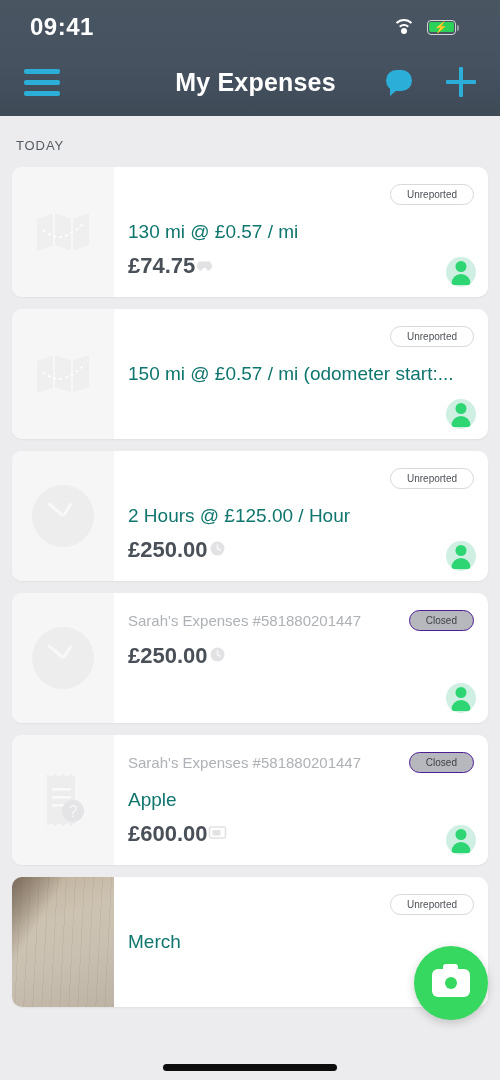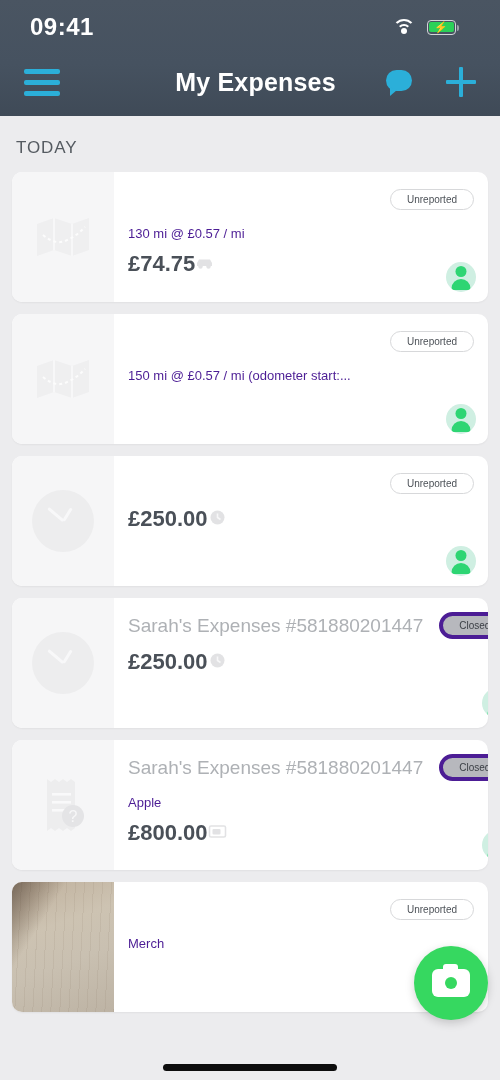--- a/index.html
+++ b/index.html
@@ -76,48 +76,48 @@
   }
   .plus-icon { width:30px; height:30px; position:relative; cursor:pointer; }
   .plus-icon:before, .plus-icon:after {
     content:""; position:absolute; background:#2BAFD9; border-radius:1px;
   }
   .plus-icon:before { left:0; top:13px; width:30px; height:3.6px; }
   .plus-icon:after { top:0; left:13.2px; width:3.6px; height:30px; }
 
   
   .section-label {
-    padding:22px 0 14px 16px; font-size:17px; color:#555B61;
+    padding:22px 0 14px 16px; font-size:13px; color:#555B61;
     letter-spacing:.9px; font-weight:400;
   }
   .card {
     margin:0 12px 12px 12px; background:#FFFFFF; border-radius:10px;
     display:flex; min-height:130px; overflow:hidden;
     box-shadow:0 1px 2px rgba(0,0,0,.05);
   }
   .thumb {
     width:102px; flex:0 0 102px; background:#F6F6F7;
     display:flex; align-items:center; justify-content:center;
   }
   .thumb.photo { background:none; }
   .body { flex:1; position:relative; padding:14px 14px 12px 14px; display:flex;
           flex-direction:column; }
   .toprow { display:flex; align-items:center; min-height:26px; }
   .report {
-    font-size:19px; color:#AEB1B5; flex:1; white-space:nowrap;
-    overflow:hidden; text-overflow:ellipsis; padding-right:16px;
+    font-size:15px; color:#AEB1B5; flex:1; white-space:nowrap;
+    overflow:hidden; text-overflow:ellipsis; padding-right:8px;
   }
   .badge {
     font-size:10px; padding:4px 16px; border-radius:14px; white-space:nowrap;
     margin-left:auto;
   }
   .badge.unreported { border:1px solid #D7D8DA; color:#4C5157; background:#FFFFFF; }
-  .badge.closed { background:#B7B8BD; color:#3C4046; border:4px solid #4c1d95; }
+  .badge.closed { background:#B7B8BD; color:#3C4046; border:1px solid #4c1d95; }
   .desc {
-    font-size:13px; color:#4c1d95; margin-top:14px; white-space:nowrap;
+    font-size:19px; color:#0f766e; margin-top:14px; white-space:nowrap;
     overflow:hidden; text-overflow:ellipsis;
   }
   .amountrow { display:flex; align-items:center; margin-top:10px; }
   .amount { font-size:22px; font-weight:bold; color:#4A5058; }
   .avatar {
     position:absolute; right:12px; bottom:10px; width:30px; height:30px;
     border-radius:50%; background:#CFEFE2;
     display:flex; align-items:flex-end; justify-content:center; overflow:hidden;
   }
   .avatar .head {
@@ -266,20 +266,21 @@
           <div class="clock-ico">
             <div class="h"></div>
             <div class="m"></div>
           </div>
         </div>
         <div class="body">
           <div class="toprow">
             <div class="report"></div>
             <div class="badge unreported">Unreported</div>
           </div>
+          <div class="desc">2 Hours @ £125.00 / Hour</div>
           <div class="amountrow">
             <div class="amount">£250.00</div>
             <span><svg class="mini" viewBox="0 0 19 15">
                 <circle cx="9.5" cy="7.5" r="7" fill="#DDDEE0"></circle>
                 <path d="M9.5 3.5 L9.5 7.5 L12.5 9.5" stroke="#F6F6F7" stroke-width="1.6" fill="none"></path>
               </svg></span>
           </div>
           <div class="avatar">
             <div class="head"></div>
             <div class="shoulders"></div>
@@ -322,21 +323,21 @@
             <text x="34" y="46" font-size="16" fill="#F7F7F8" text-anchor="middle" font-family="Liberation Sans">?</text>
           </svg>
         </div>
         <div class="body">
           <div class="toprow">
             <div class="report">Sarah's Expenses #581880201447</div>
             <div class="badge closed">Closed</div>
           </div>
           <div class="desc">Apple</div>
           <div class="amountrow">
-            <div class="amount">£800.00</div>
+            <div class="amount">£600.00</div>
             <span><svg class="mini" viewBox="0 0 19 15">
                 <rect x="1.5" y="2" width="16" height="11" rx="1.5" fill="none" stroke="#DDDEE0" stroke-width="1.6"></rect>
                 <rect x="4.5" y="5" width="8" height="5.5" rx="1" fill="#DDDEE0"></rect>
               </svg></span>
           </div>
           <div class="avatar">
             <div class="head"></div>
             <div class="shoulders"></div>
           </div>
         </div>

